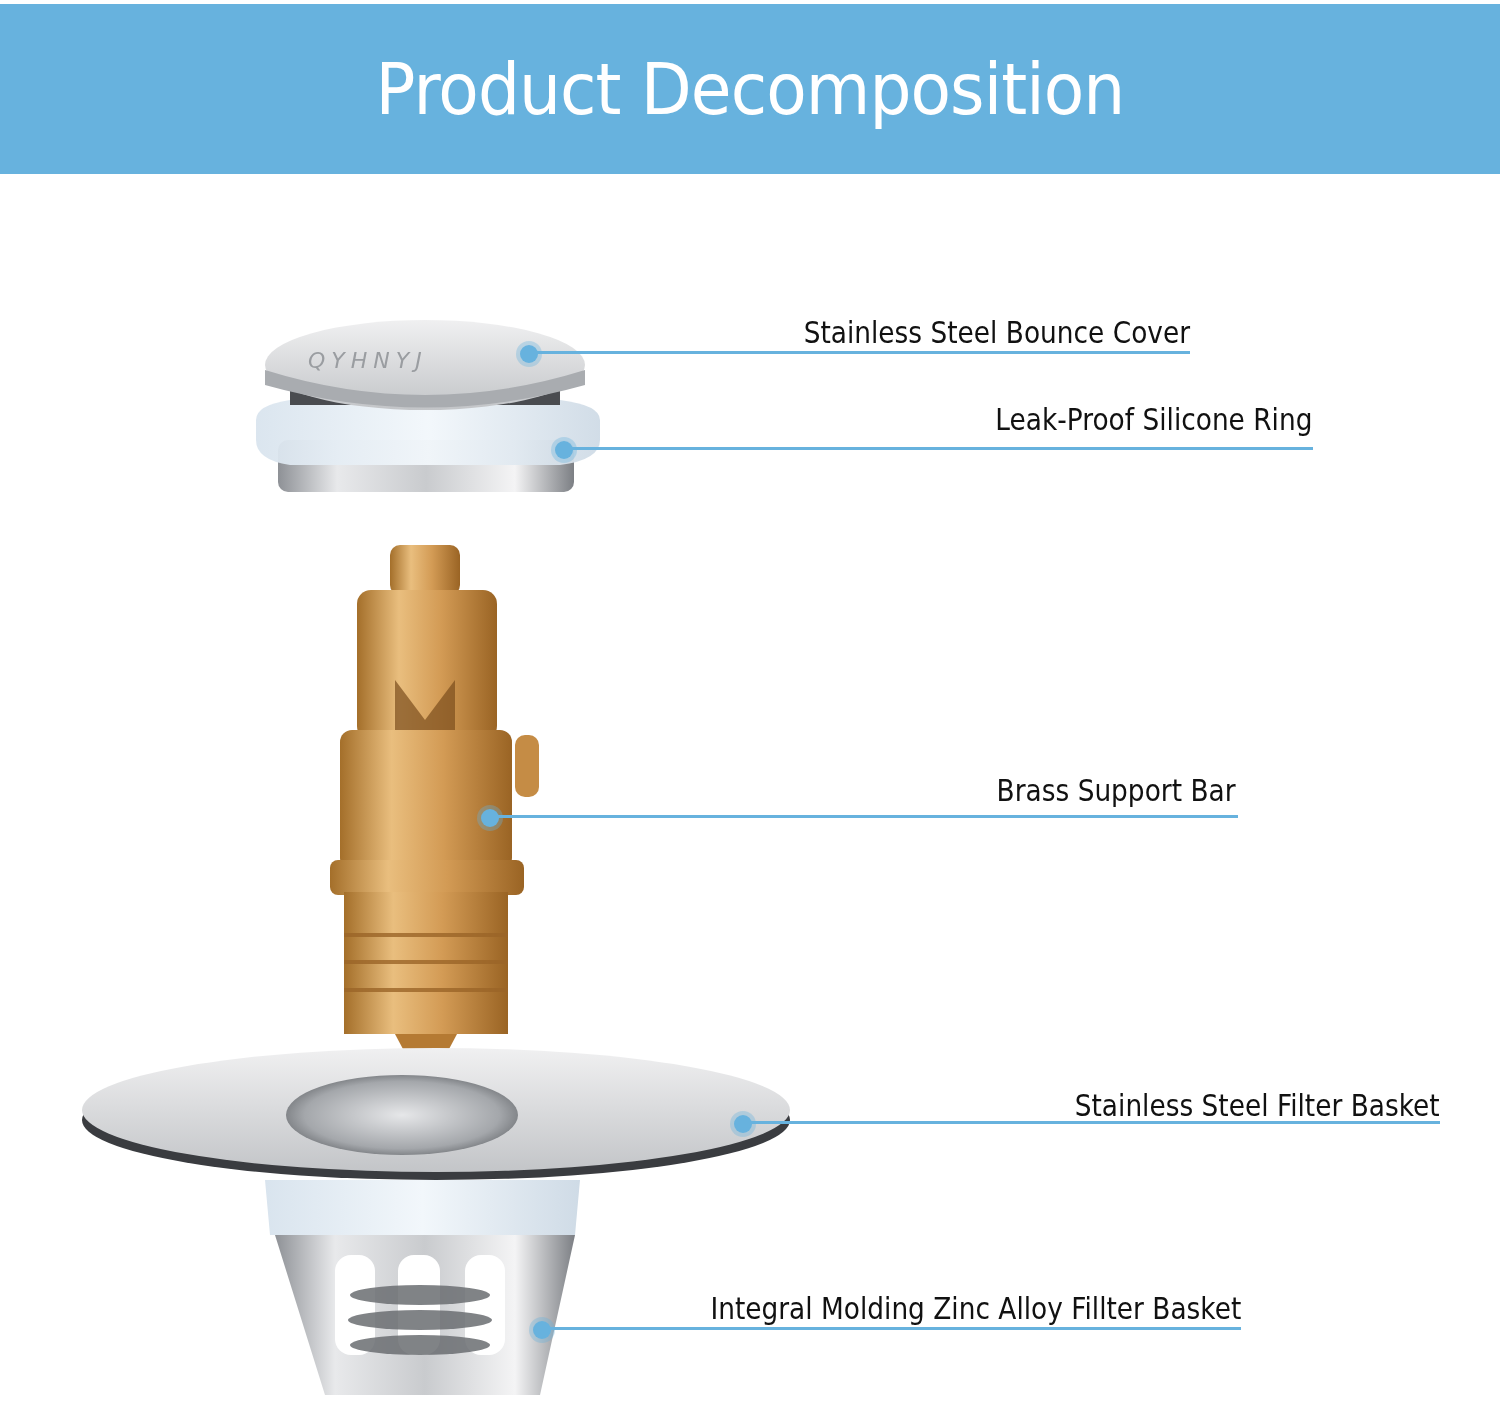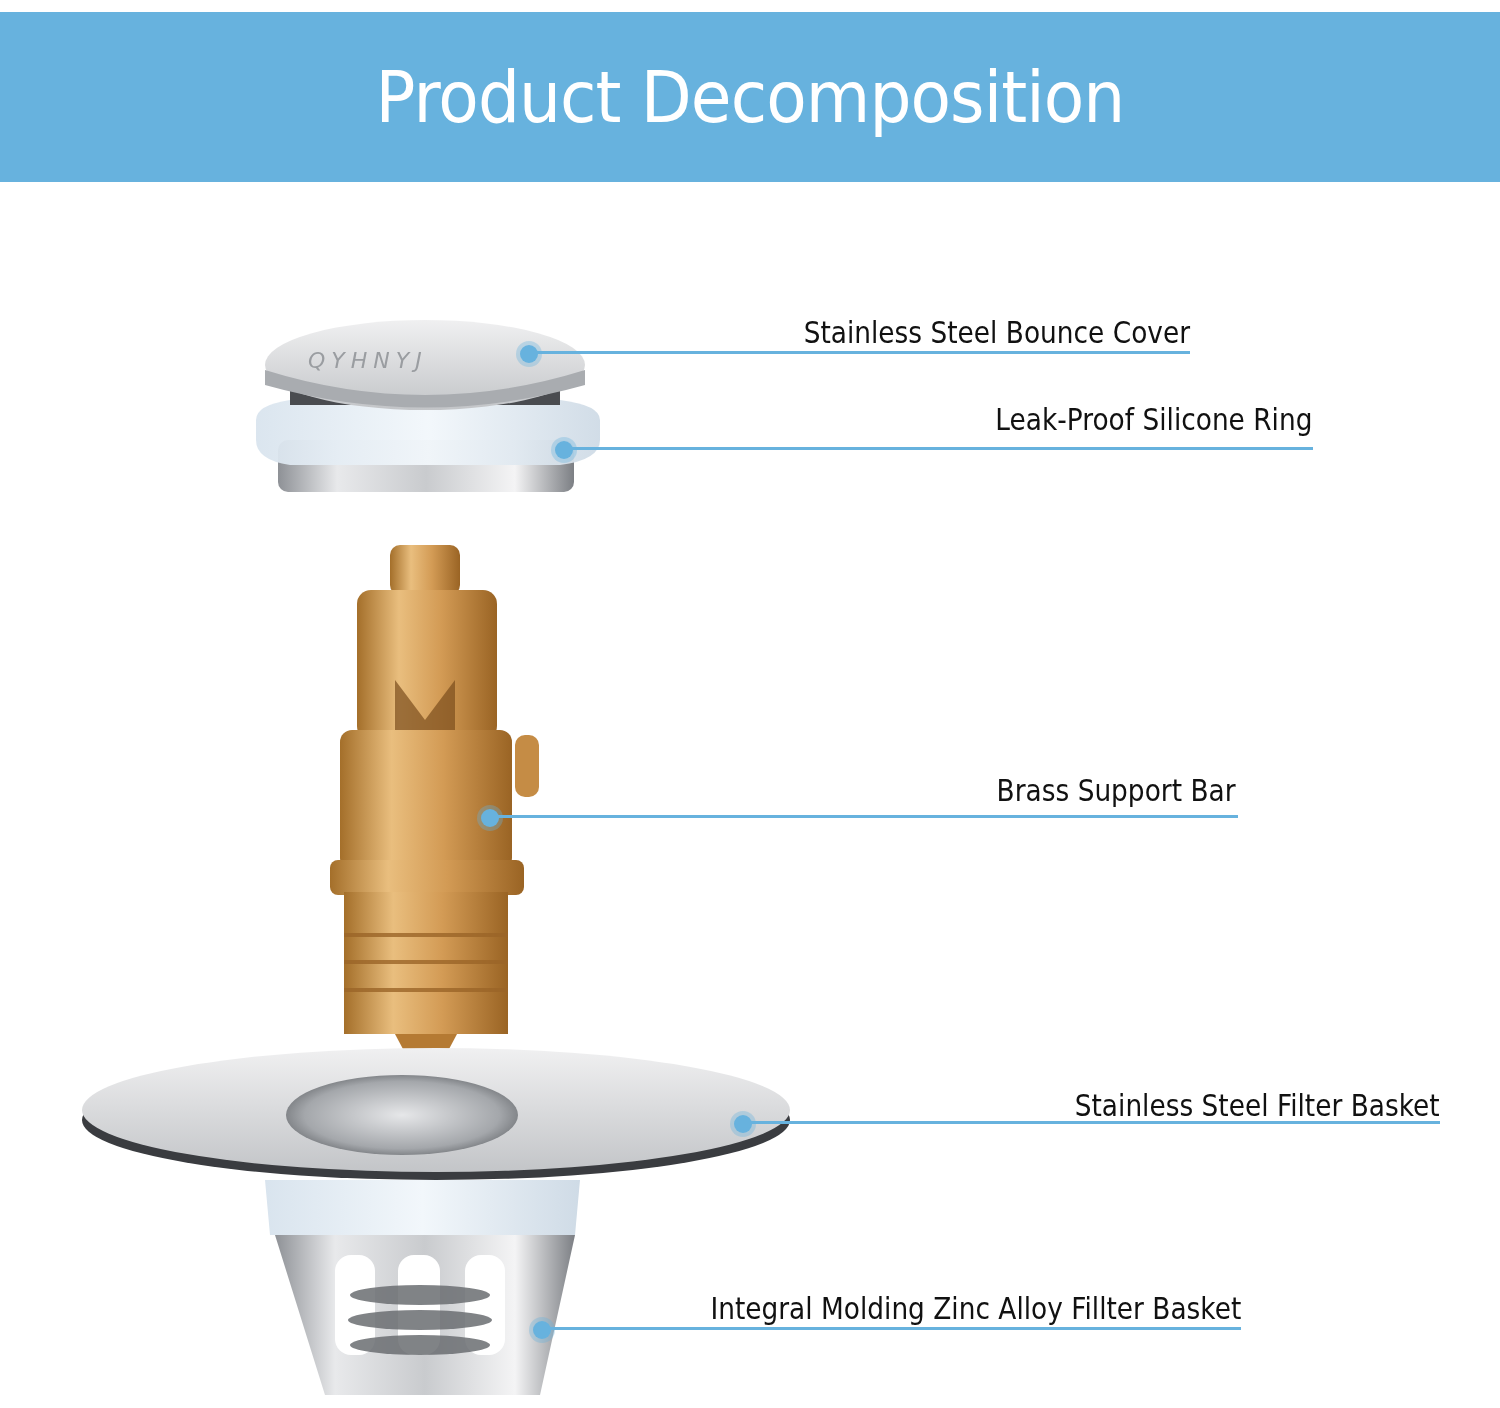--- a/index.html
+++ b/index.html
@@ -1,17 +1,17 @@
 <!DOCTYPE html>
 <html><head>
 <meta charset="utf-8">
 <style>
   html,body{margin:0;padding:0;}
   body{width:1500px;height:1408px;background:#ffffff;position:relative;overflow:hidden;font-family:"DejaVu Sans","Liberation Sans",sans-serif;}
-  .banner{position:absolute;left:0;top:12px;width:1500px;height:170px;background:#67b2de;display:flex;align-items:center;justify-content:center;}
+  .banner{position:absolute;left:0;top:4px;width:1500px;height:170px;background:#67b2de;display:flex;align-items:center;justify-content:center;}
   .banner h1{margin:0;color:#ffffff;font-weight:normal;font-size:72px;letter-spacing:-1px;font-family:"DejaVu Sans","Liberation Sans",sans-serif;transform:scaleX(0.92);}
   .stage{position:absolute;left:0;top:170px;width:1500px;height:1238px;}
   .label{position:absolute;font-size:30px;color:#111;font-family:"DejaVu Sans","Liberation Sans",sans-serif;transform-origin:right bottom;transform:scaleX(0.88);white-space:nowrap;text-align:right;}
   .line{position:absolute;height:3px;background:#67b2de;}
   .dot{position:absolute;width:18px;height:18px;border-radius:50%;background:#67b2de;box-shadow:0 0 0 4px rgba(103,178,222,0.35);}
 </style>
 </head>
 <body>
 
 <div class="banner">

